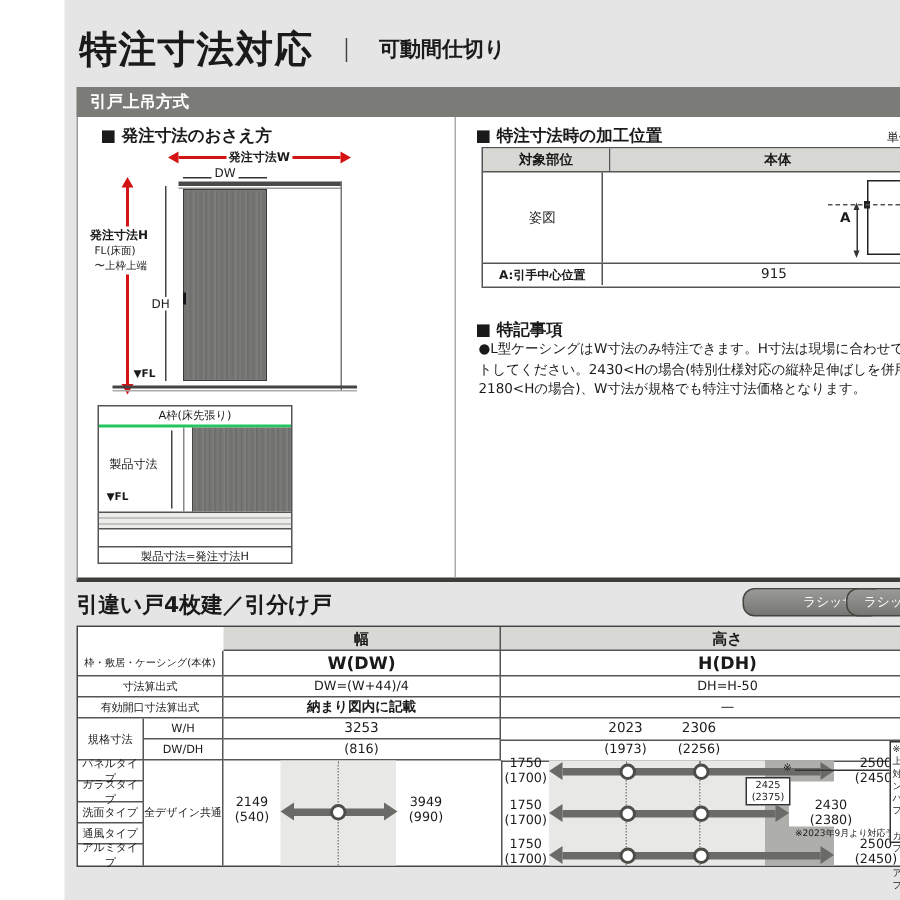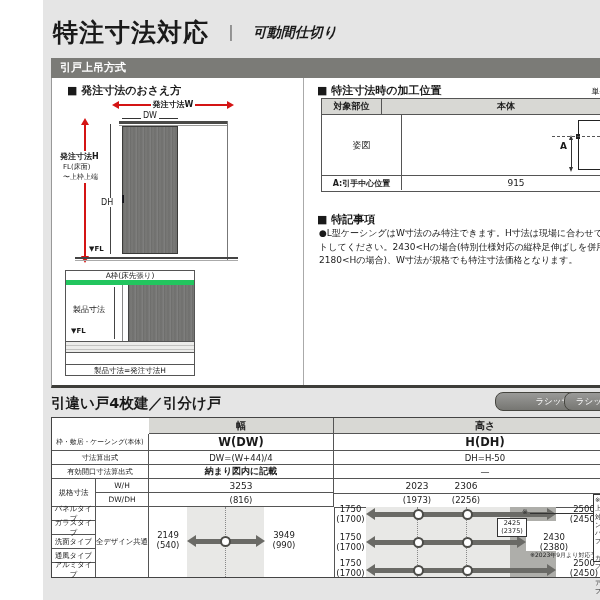--- a/index.html
+++ b/index.html
@@ -33,21 +33,21 @@
   .wh{background:#fff;}
 </style>
 </head>
 <body>
 
 <div class="page">
 
   <div class="abs" style="left:10px;top:16px;display:flex;align-items:center;gap:14px;">
     <span style="font-size:25px;font-weight:bold;letter-spacing:1px;">特注寸法対応</span>
     <span style="font-size:16px;color:#444;">｜</span>
-    <span style="font-size:14px;font-weight:bold;font-style:italic;">可動間仕切り</span>
+    <span style="font-size:14px;font-weight:bold;">可動間仕切り</span>
   </div>
 
   <div class="abs gbar" style="left:8px;top:58px;width:584px;height:20px;font-size:11px;line-height:20px;padding-left:9px;box-sizing:border-box;">引戸上吊方式</div>
 
   <div class="abs" style="left:8px;top:78px;width:584px;height:310px;border-left:1px solid #999;border-right:1px solid #999;border-bottom:3px solid #3d3d39;box-sizing:border-box;background:#fff;"></div>
   <div class="abs" style="left:260px;top:78px;width:1px;height:307px;background:#aaa;"></div>
 
   <div class="abs" style="left:24px;top:83px;font-size:11px;font-weight:bold;">■ 発注寸法のおさえ方</div>
 
   <div class="abs rline" style="left:76px;top:104px;width:108px;height:2px;">
@@ -80,39 +80,39 @@
   </div>
 
   <div class="abs" style="left:67px;top:124px;width:1px;height:130px;background:#444;"></div>
   <div class="abs" style="left:57px;top:198px;font-size:8px;background:#fff;padding:0 1px;">DH</div>
 
   <div class="abs" style="left:46px;top:245px;font-size:7px;font-weight:bold;background:#fff;">▼FL</div>
   <div class="abs" style="left:32px;top:257px;width:163px;height:2px;background:#444;"></div>
   <div class="abs" style="left:32px;top:260px;width:163px;height:1px;background:#aaa;"></div>
 
   <div class="abs" style="left:22px;top:270px;width:130px;height:106px;border:1px solid #555;box-sizing:border-box;background:#fff;">
-    <div class="fx" style="height:14px;border-bottom:5px solid #22c55e;font-size:7.5px;">A枠(床先張り)</div>
+    <div class="fx" style="height:14px;border-bottom:2px solid #22c55e;font-size:7.5px;">A枠(床先張り)</div>
     <div style="position:relative;height:56px;">
       <div class="abs wood" style="right:0;top:0;width:66px;height:56px;border-left:1px solid #444;box-sizing:border-box;"></div>
       <div class="abs" style="left:56px;top:0;width:1px;height:56px;background:#888;"></div>
       <div class="abs" style="left:48px;top:2px;width:1px;height:52px;background:#444;"></div>
       <div class="abs" style="left:7px;top:19px;font-size:8px;">製品寸法</div>
       <div class="abs" style="left:5px;top:42px;font-size:7px;font-weight:bold;">▼FL</div>
     </div>
     <div style="height:12px;border-top:1px solid #555;border-bottom:1px solid #555;box-sizing:border-box;background:repeating-linear-gradient(180deg,#ececea 0px,#ececea 3px,#c2c2c0 3px,#c2c2c0 4px);"></div>
     <div style="height:11px;"></div>
     <div class="fx" style="height:13px;border-top:1px solid #555;font-size:7.5px;">製品寸法=発注寸法H</div>
   </div>
 
   <div class="abs" style="left:274px;top:83px;font-size:11px;font-weight:bold;">■ 特注寸法時の加工位置</div>
   <div class="abs" style="left:500px;top:86px;width:88px;text-align:right;font-size:8px;">単位：mm</div>
 
   <div class="abs" style="left:278px;top:98px;width:310px;height:94px;border:1.5px solid #555;box-sizing:border-box;background:#fff;">
     <div style="display:flex;height:16px;border-bottom:1px solid #555;box-sizing:border-box;">
-      <div class="fx hd cr" style="width:60px;font-size:9px;font-weight:bold;">対象部位</div>
+      <div class="fx hd cr" style="width:85px;font-size:9px;font-weight:bold;">対象部位</div>
       <div class="fx hd" style="flex:1;font-size:9px;font-weight:bold;">本体</div>
     </div>
     <div style="display:flex;height:60px;">
       <div class="fx cr" style="width:80px;font-size:9px;">姿図</div>
       <div style="flex:1;position:relative;">
         <div class="abs" style="left:176px;top:5px;width:32px;height:50px;border:1px solid #222;box-sizing:border-box;"></div>
         <div class="abs" style="left:174px;top:19px;width:4px;height:5px;background:#222;"></div>
         <div class="abs" style="left:150px;top:21px;width:58px;border-top:1px dashed #555;"></div>
         <div class="abs" style="left:158px;top:26px;font-size:9px;font-weight:bold;">A</div>
         <div class="abs" style="left:169px;top:23px;width:1px;height:31px;background:#333;">

